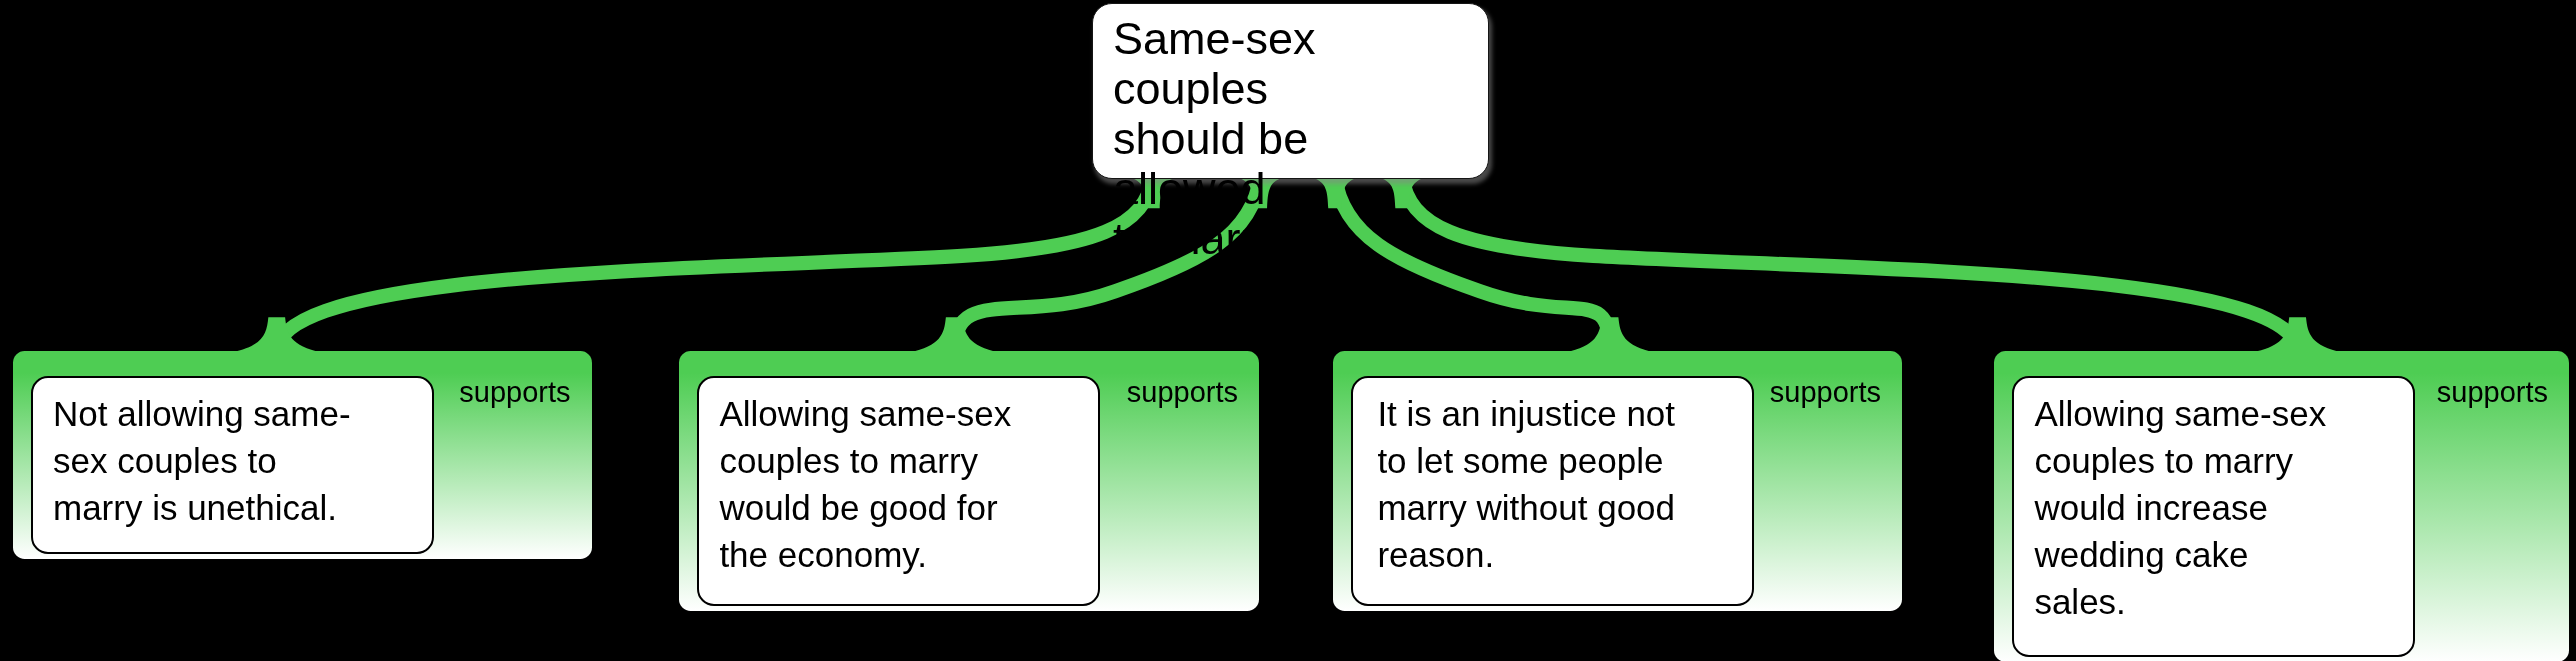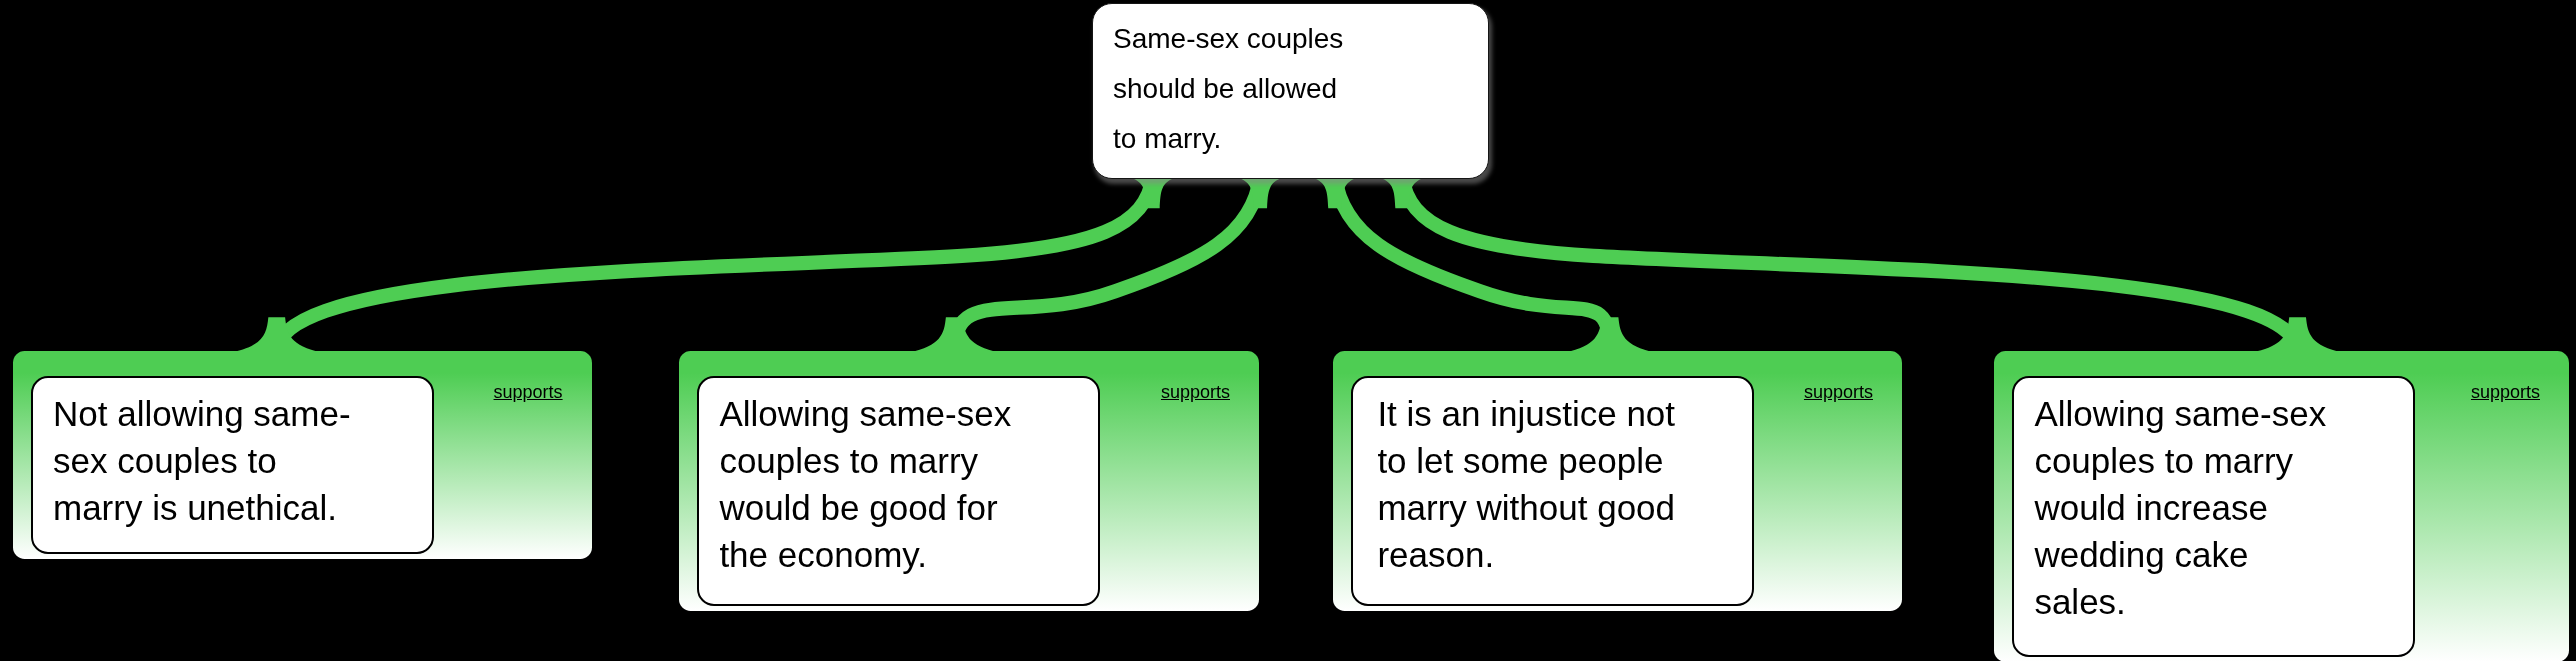--- a/index.html
+++ b/index.html
@@ -32,21 +32,21 @@
     box-sizing:border-box;
     background:#ffffff;
     border:1.7px solid #151515;
     border-radius:20px;
     box-shadow:2.5px 4.2px 4.2px rgba(135,135,135,0.55);
     padding:10px 17px 10px 20px;
     z-index:2;
   }
   .node-text{
     display:block;
-    font-size:28px;
+    font-size:45px;
     line-height:50px;
     white-space:pre-line;
     color:var(--text);
   }
   .premise-node{
     position:absolute;
     top:351px;
     border-radius:11.7px;
     background:linear-gradient(180deg,var(--green) 0px,var(--green) 22px,#ffffff 100%);
     z-index:2;
@@ -59,25 +59,24 @@
     border:2.5px solid #000000;
     border-radius:17px;
     padding:11.7px 13.4px 11.7px 20px;
   }
   .reason-box .node-text{
     font-size:35px;
     line-height:47px;
   }
   .relation-label{
     position:absolute;
-    top:27px;right:29px;
-    font-size:18px;
+    top:27px;right:21px;
+    font-size:29px;
     line-height:28.5px;
     color:#000000;
-    text-decoration:underline;
   }
   
   .premise-1{left:12.6px;width:579px;height:208px;}
   .premise-2{left:679px;width:580px;height:260px;}
   .premise-3{left:1333px;width:569px;height:260px;}
   .premise-4{left:1994px;width:575px;height:311px;}
   .premise-1 .reason-box{height:178px;}
   .premise-2 .reason-box{height:230px;}
   .premise-3 .reason-box{height:230px;padding-left:24px;}
   .premise-4 .reason-box{height:281px;}

